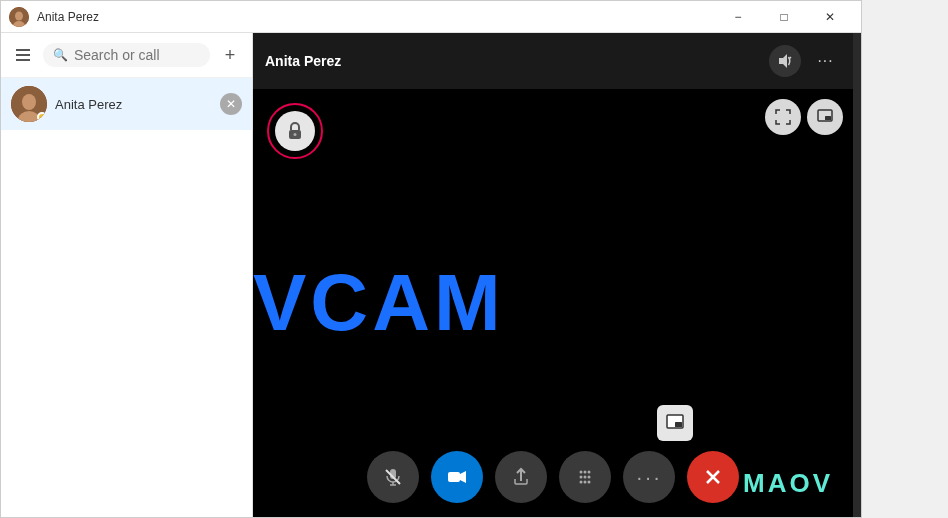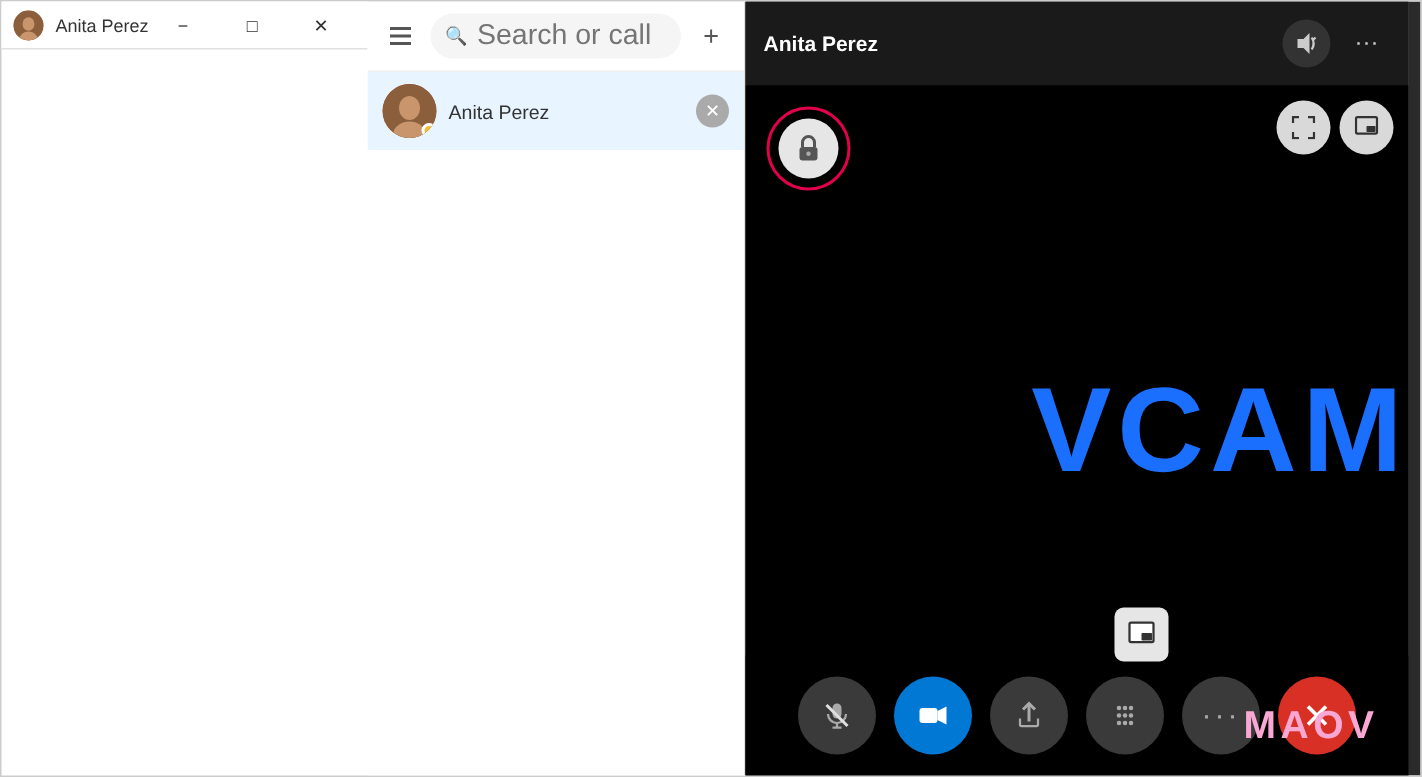--- a/index.html
+++ b/index.html
@@ -7,25 +7,25 @@
       width: 948px;
       height: 518px;
       background: #f0f0f0;
       font-family: 'Segoe UI', sans-serif;
       overflow: hidden;
       position: relative;
     }
 
     
     .window {
-      width: 948px;
+      width: 862px;
       height: 518px;
       background: #fff;
       display: flex;
-      flex-direction: row;
+      flex-direction: column;
       border: 1px solid #ccc;
       position: relative;
     }
 
     
     .titlebar {
       height: 32px;
       background: #fff;
       display: flex;
       align-items: center;
@@ -118,21 +118,21 @@
       gap: 6px;
     }
     .search-icon {
       color: #888;
       font-size: 12px;
     }
     .search-input {
       border: none;
       background: transparent;
       outline: none;
-      font-size: 19px;
+      font-size: 14px;
       color: #888;
       width: 100%;
     }
     .add-btn {
       width: 28px;
       height: 28px;
       border: none;
       background: transparent;
       cursor: pointer;
       display: flex;
@@ -250,21 +250,21 @@
       font-size: 16px;
       color: #ccc;
     }
 
     
     .video-area {
       flex: 1;
       background: #000;
       display: flex;
       align-items: center;
-      justify-content: flex-end;
+      justify-content: flex-start;
       position: relative;
     }
     .vcam-text {
       font-size: 80px;
       font-weight: bold;
       color: #1a6fff;
       letter-spacing: 4px;
     }
 
     
@@ -533,21 +533,21 @@
           </button>
 
           <button class="ctrl-btn ctrl-btn-red">
             <svg width="20" height="20" viewBox="0 0 20 20">
               <line x1="4" y1="4" x2="16" y2="16" stroke="white" stroke-width="2.5"></line>
               <line x1="16" y1="4" x2="4" y2="16" stroke="white" stroke-width="2.5"></line>
             </svg>
           </button>
 
           <div style="position:absolute; right:20px; bottom:18px;">
-            <span style="font-size:26px; font-weight:bold; color:#f9a8d4; letter-spacing:3px;">MAOV</span>
+            <span style="font-size:26px; font-weight:bold; color:#5eead4; letter-spacing:3px;">MAOV</span>
           </div>
         </div>
       </div>
     </div>
 
     <div class="right-strip"></div>
   </div>
 </div>
 
 </body></html>

